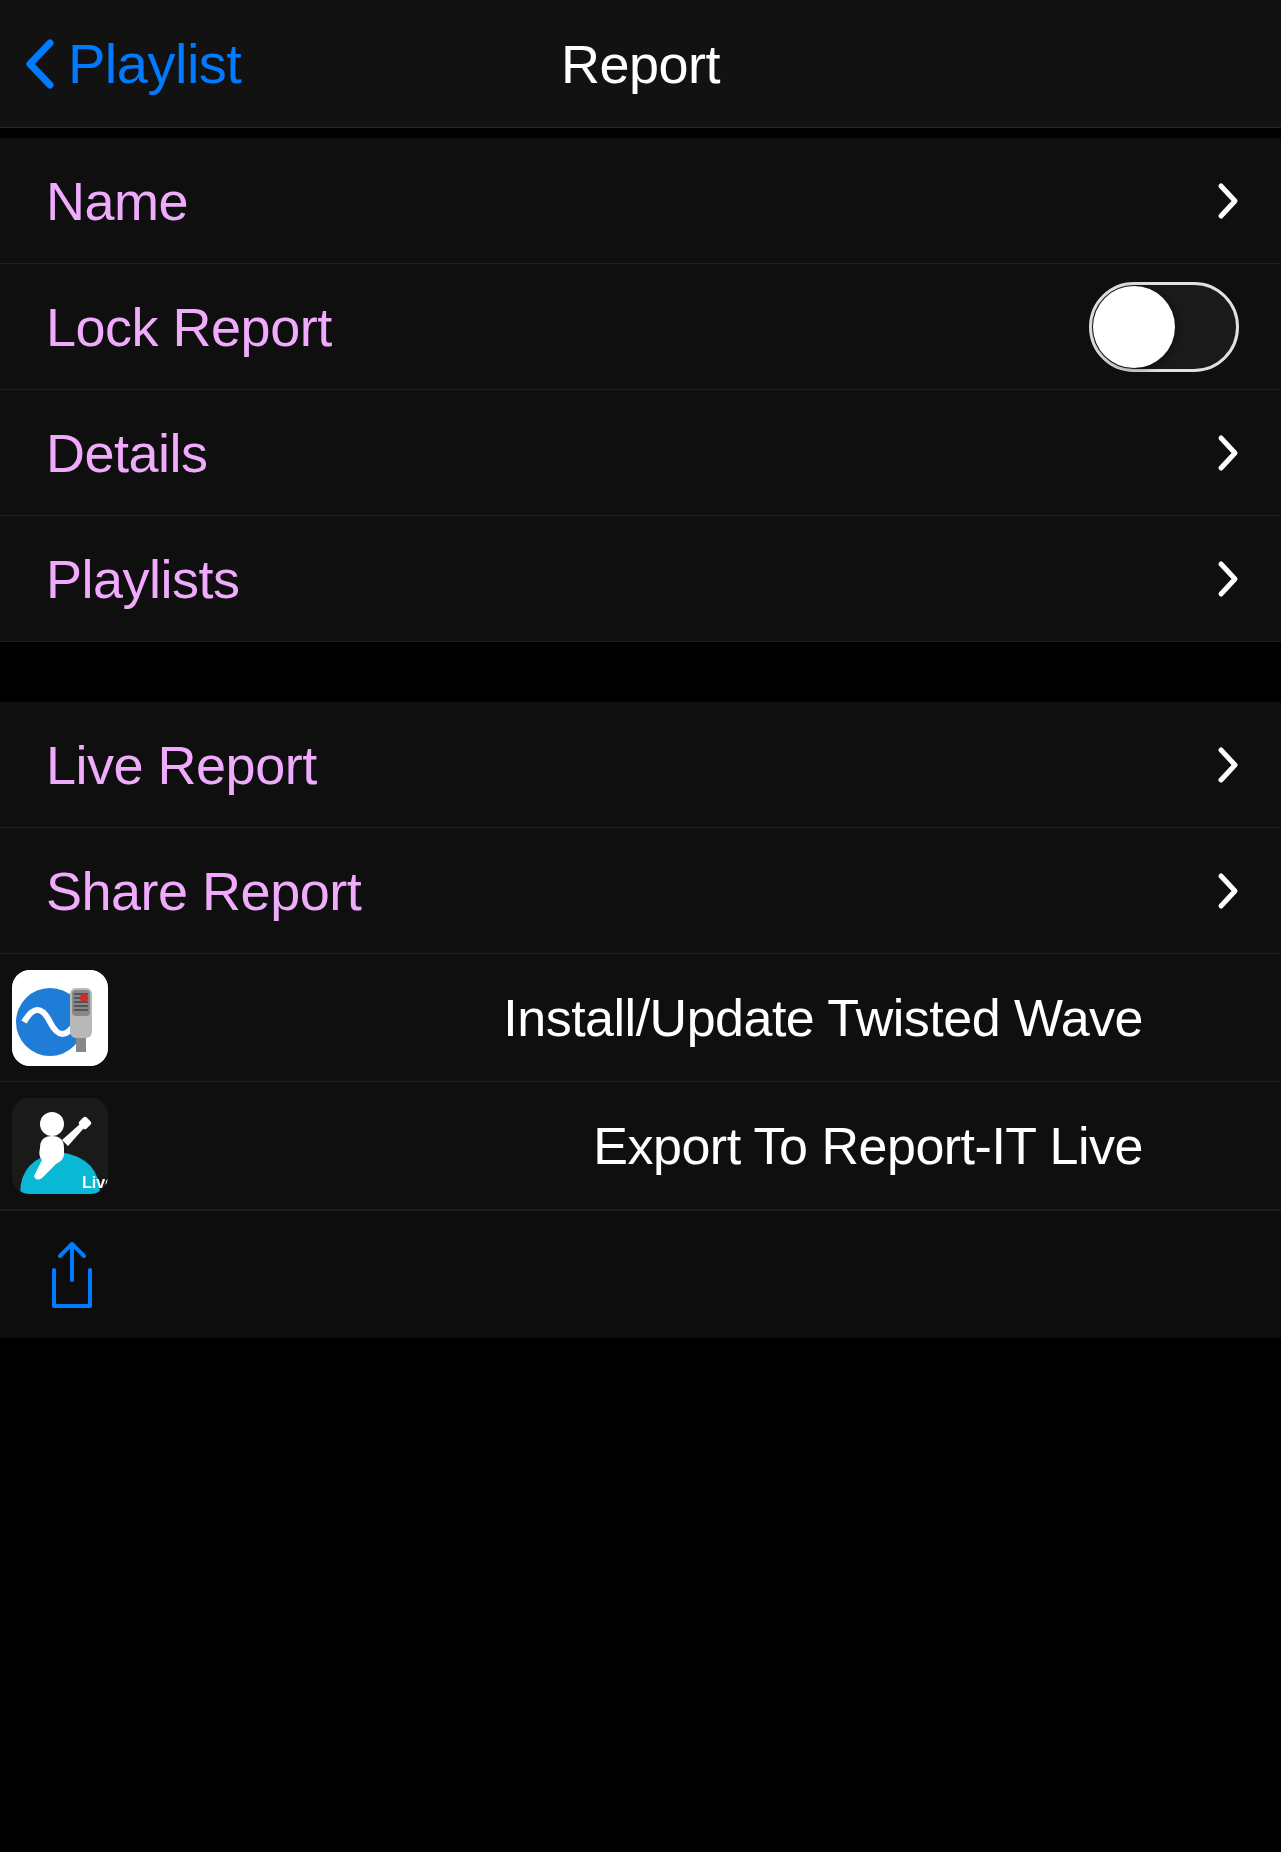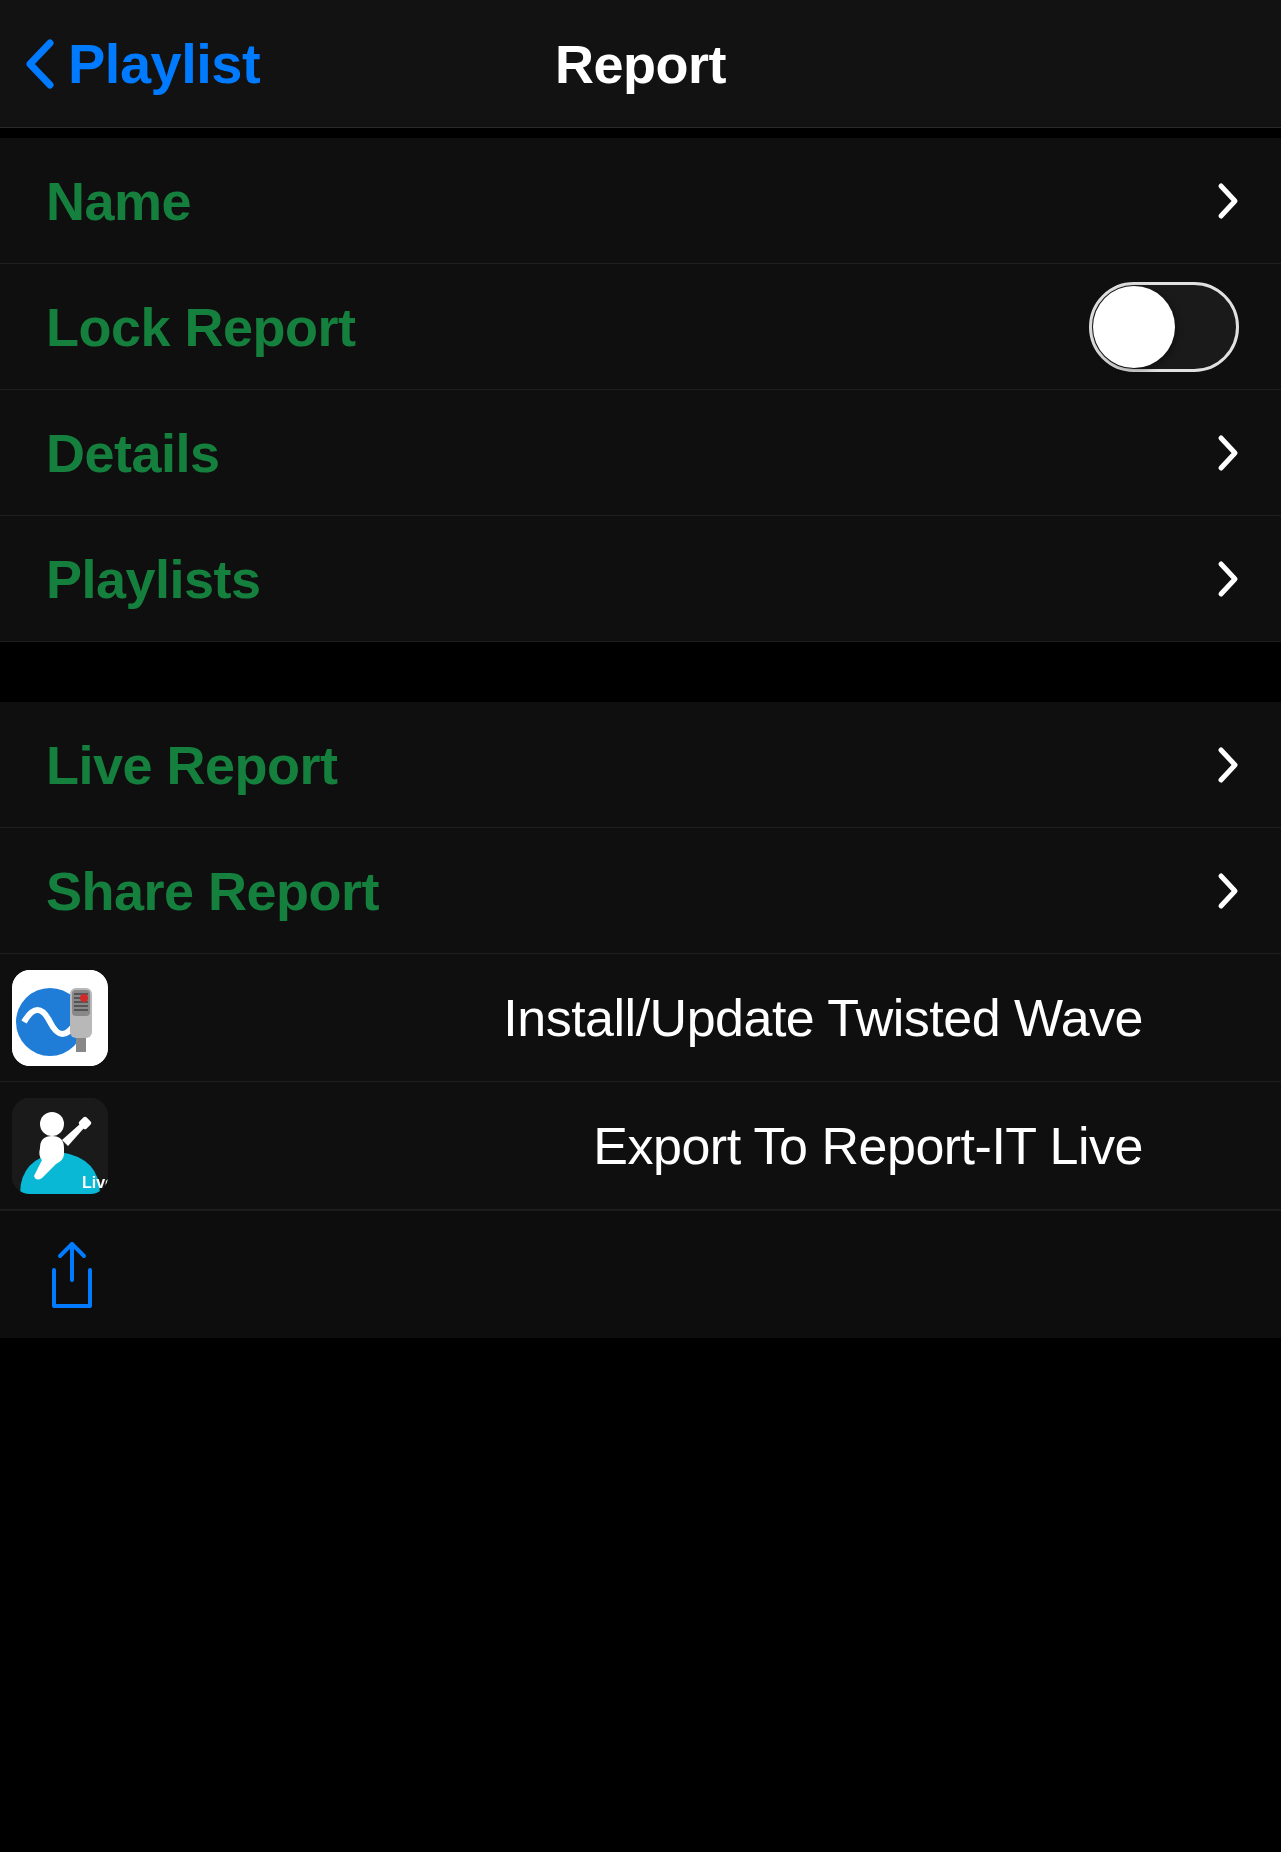--- a/index.html
+++ b/index.html
@@ -21,35 +21,35 @@
     display: flex;
     align-items: center;
     position: relative;
     border-bottom: 1px solid #2a2a2a;
   }
   .back-button {
     display: flex;
     align-items: center;
     color: #007aff;
     font-size: 56px;
-    font-weight: 700;
+    font-weight: 400;
     padding-left: 24px;
     letter-spacing: -0.5px;
   }
   .back-chevron {
     width: 30px;
     height: 50px;
     margin-right: 14px;
   }
   .nav-title {
     position: absolute;
     left: 50%;
     transform: translateX(-50%);
     font-size: 54px;
-    font-weight: 700;
+    font-weight: 400;
     color: #ffffff;
     letter-spacing: -0.5px;
   }
   .section-gap {
     height: 10px;
     background: #000000;
   }
   .section-gap-large {
     height: 60px;
     background: #000000;
@@ -57,22 +57,22 @@
   .row {
     height: 126px;
     background: #0f0f0f;
     display: flex;
     align-items: center;
     padding: 0 42px 0 46px;
     border-bottom: 1px solid #1f1f1f;
   }
   .row-label {
     font-size: 54px;
-    font-weight: 700;
-    color: #15803d;
+    font-weight: 400;
+    color: #f0abfc;
     flex: 0 0 auto;
     letter-spacing: -0.5px;
   }
   .row-spacer {
     flex: 1;
   }
   .row-value {
     font-size: 54px;
     color: #8e8e93;
     margin-right: 26px;

